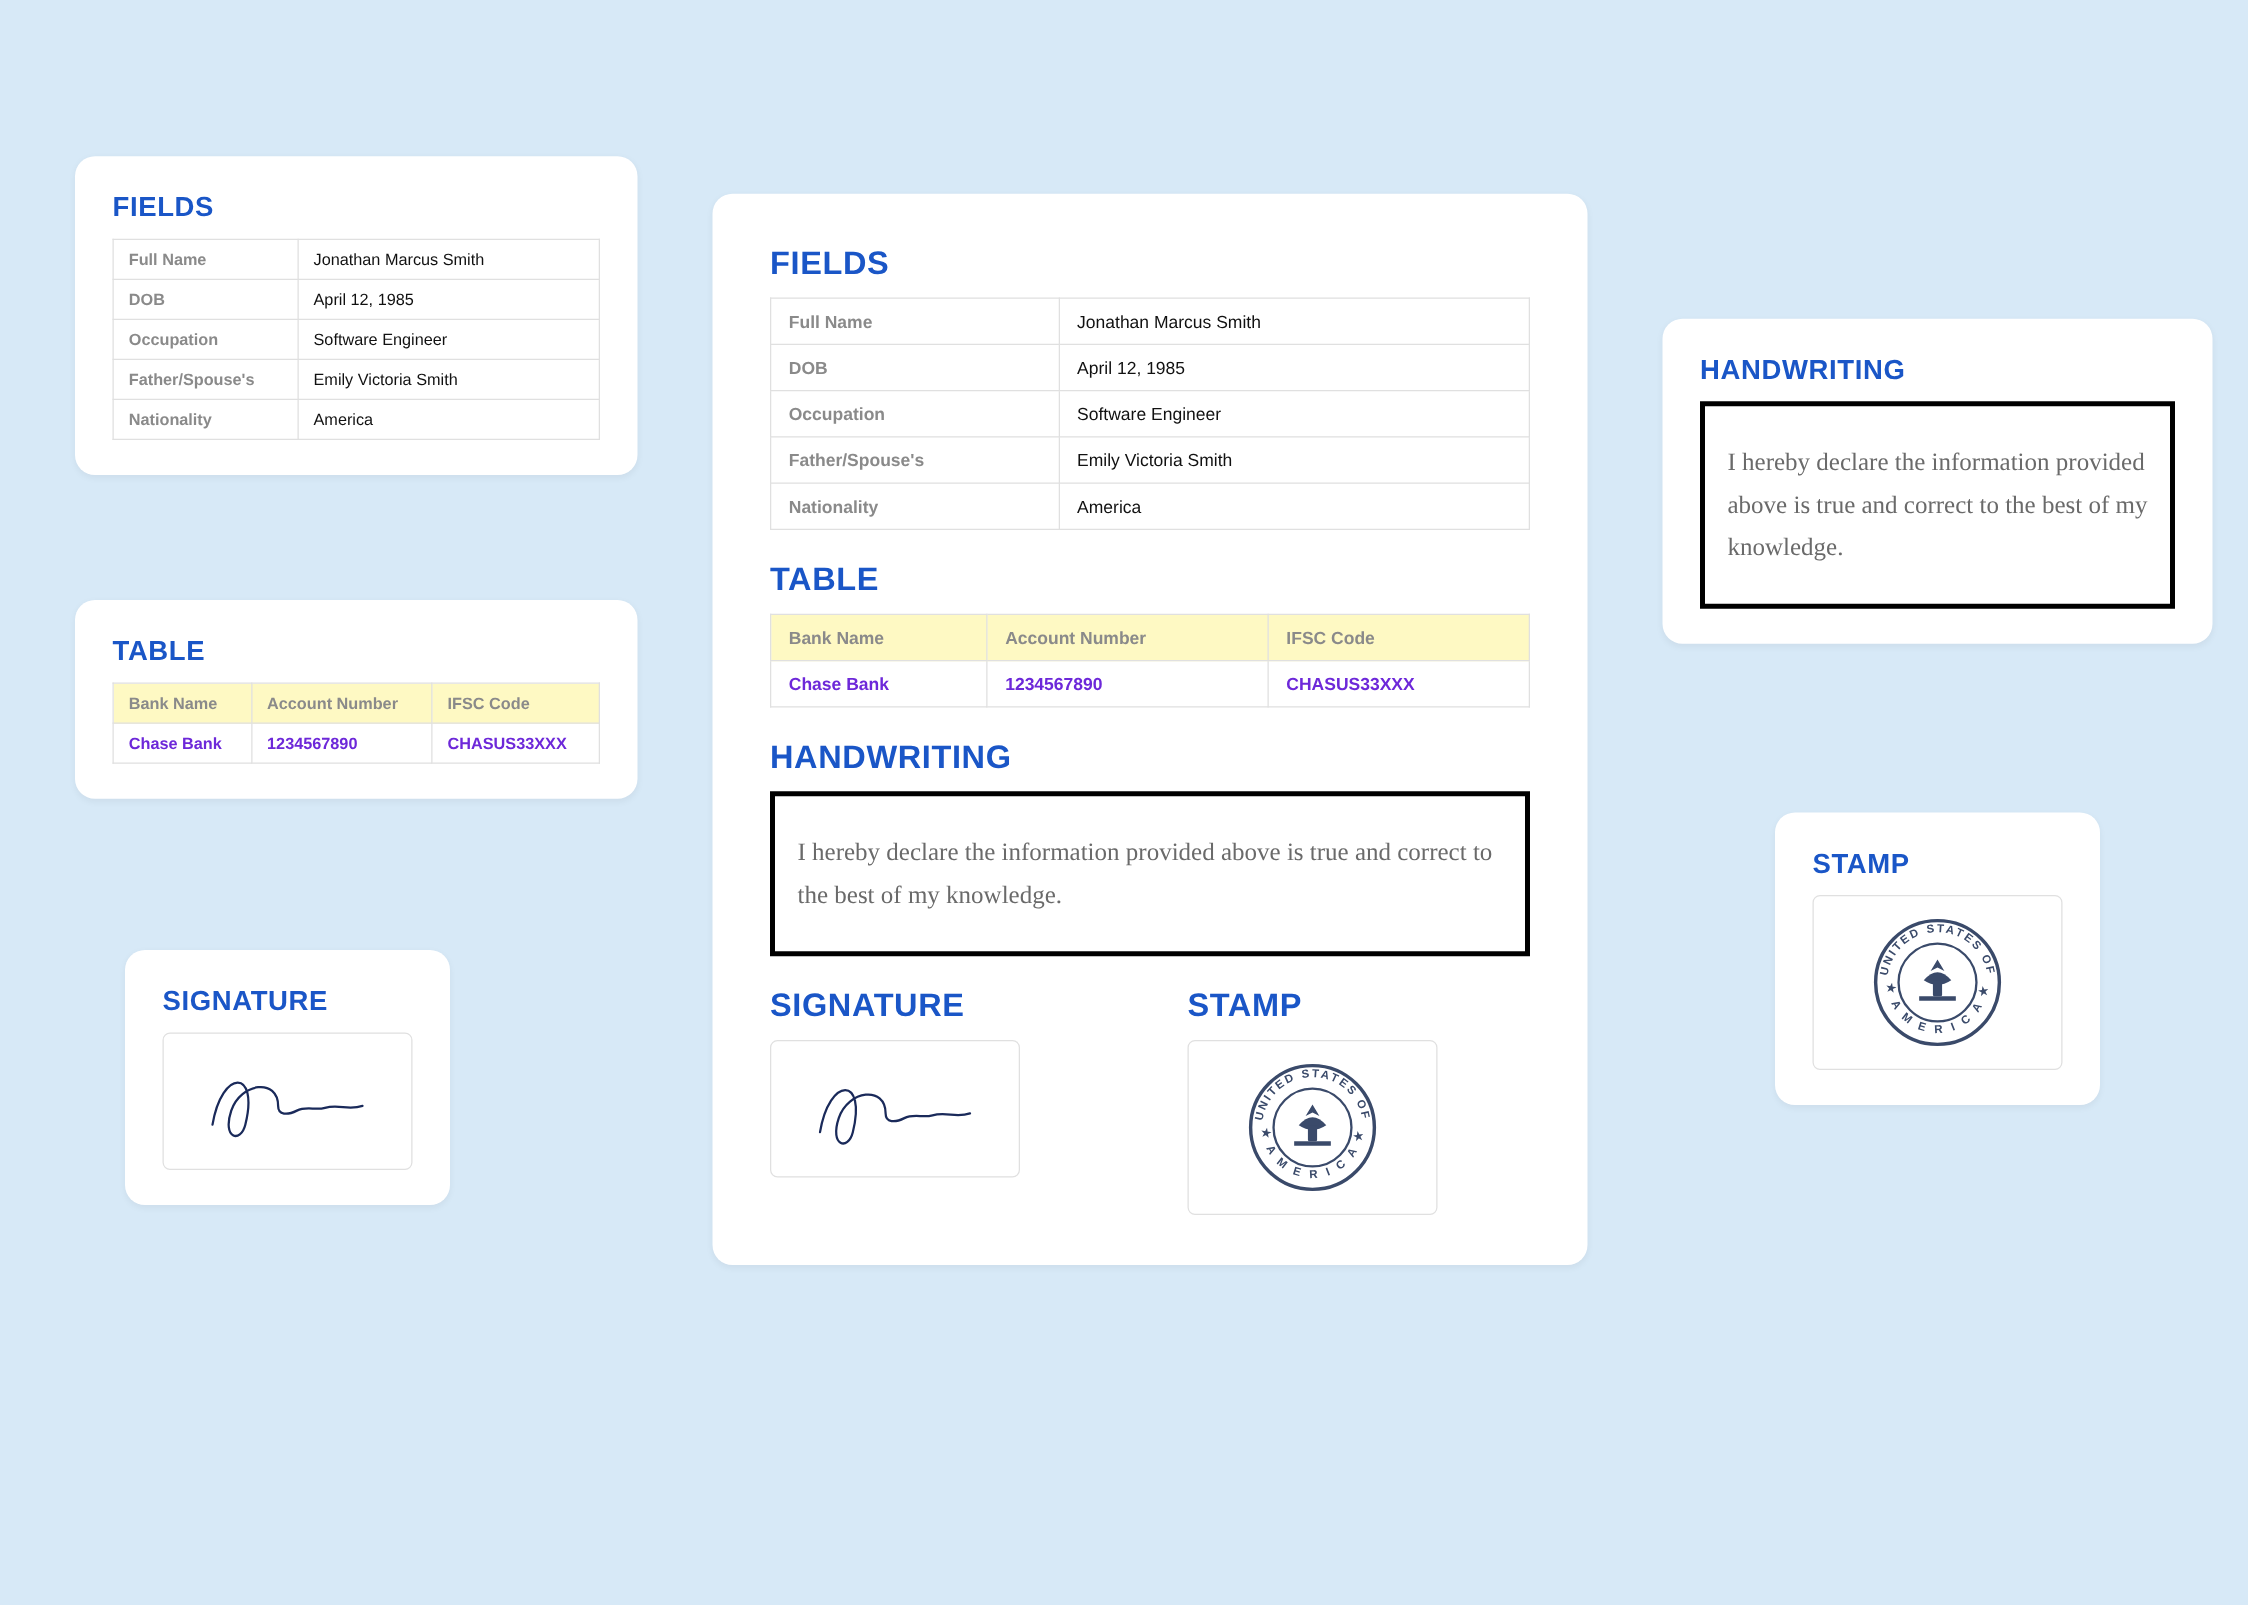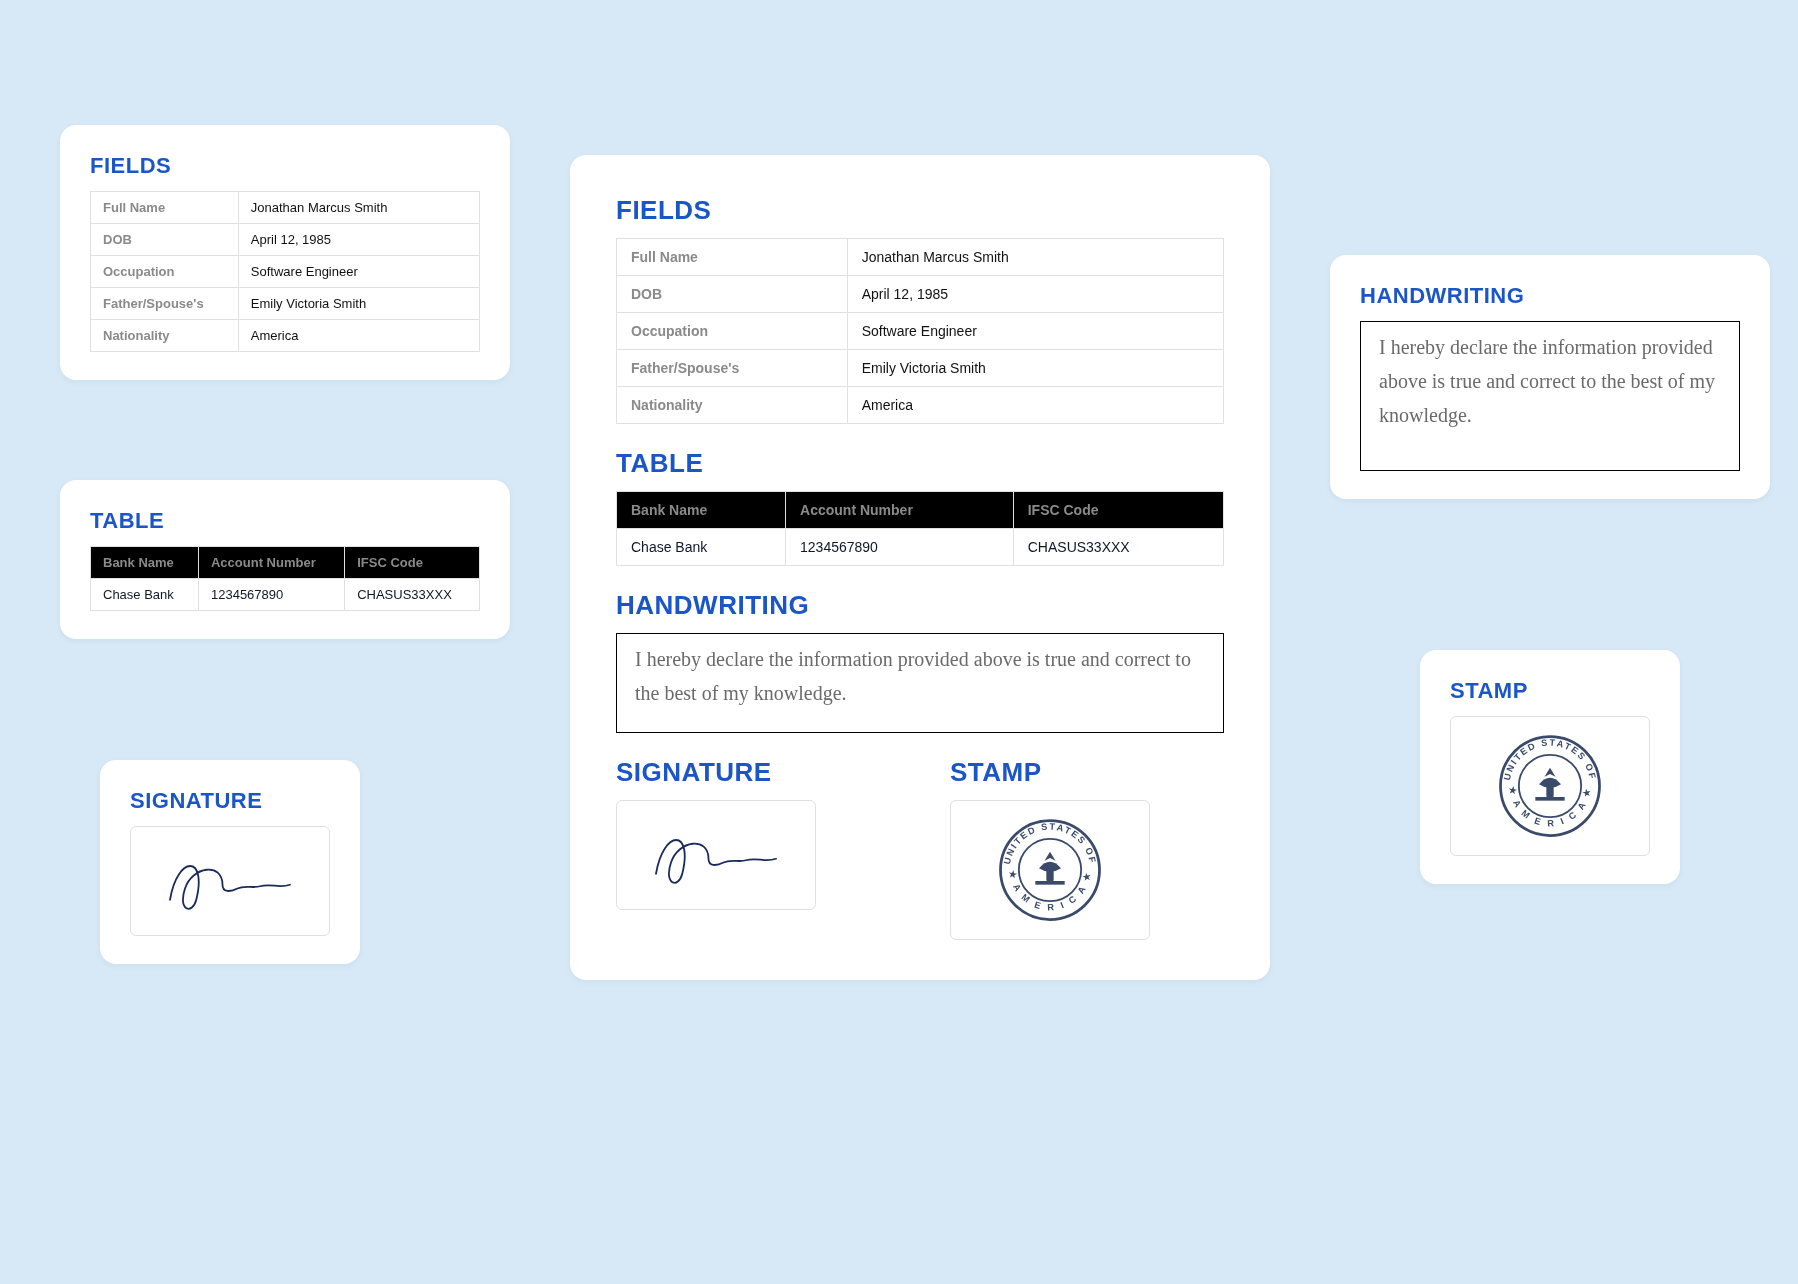--- a/index.html
+++ b/index.html
@@ -38,27 +38,27 @@
     border-collapse: collapse;
     font-size: 14px;
   }
   .fields-table td, .data-table th, .data-table td {
     border: 1px solid #e0e0e0;
     padding: 10px 14px;
     text-align: left;
   }
   .fields-table .label { color: #8a8a8a; font-weight: 600; width: 38%; }
   .fields-table .value { color: #111; font-weight: 400; }
-  .data-table th { background: #000000; color: #8a8a8a; font-weight: 600; }
-  .data-table td { font-weight: 400; color: #0f172a; }
+  .data-table th { background: #fef9c3; color: #8a8a8a; font-weight: 600; }
+  .data-table td { font-weight: 700; color: #6d28d9; }
 
   
   .handwriting-box {
-    border: 1px solid #000000;
-    padding: 8px 18px;
+    border: 4px solid #000000;
+    padding: 28px 18px;
     font-family: 'Brush Script MT', 'Comic Sans MS', cursive;
     color: #6a6a6a;
     font-size: 20px;
     line-height: 1.7;
     min-height: 100px;
   }
 
   
   .sig-box {
     border: 1px solid #e0e0e0;

